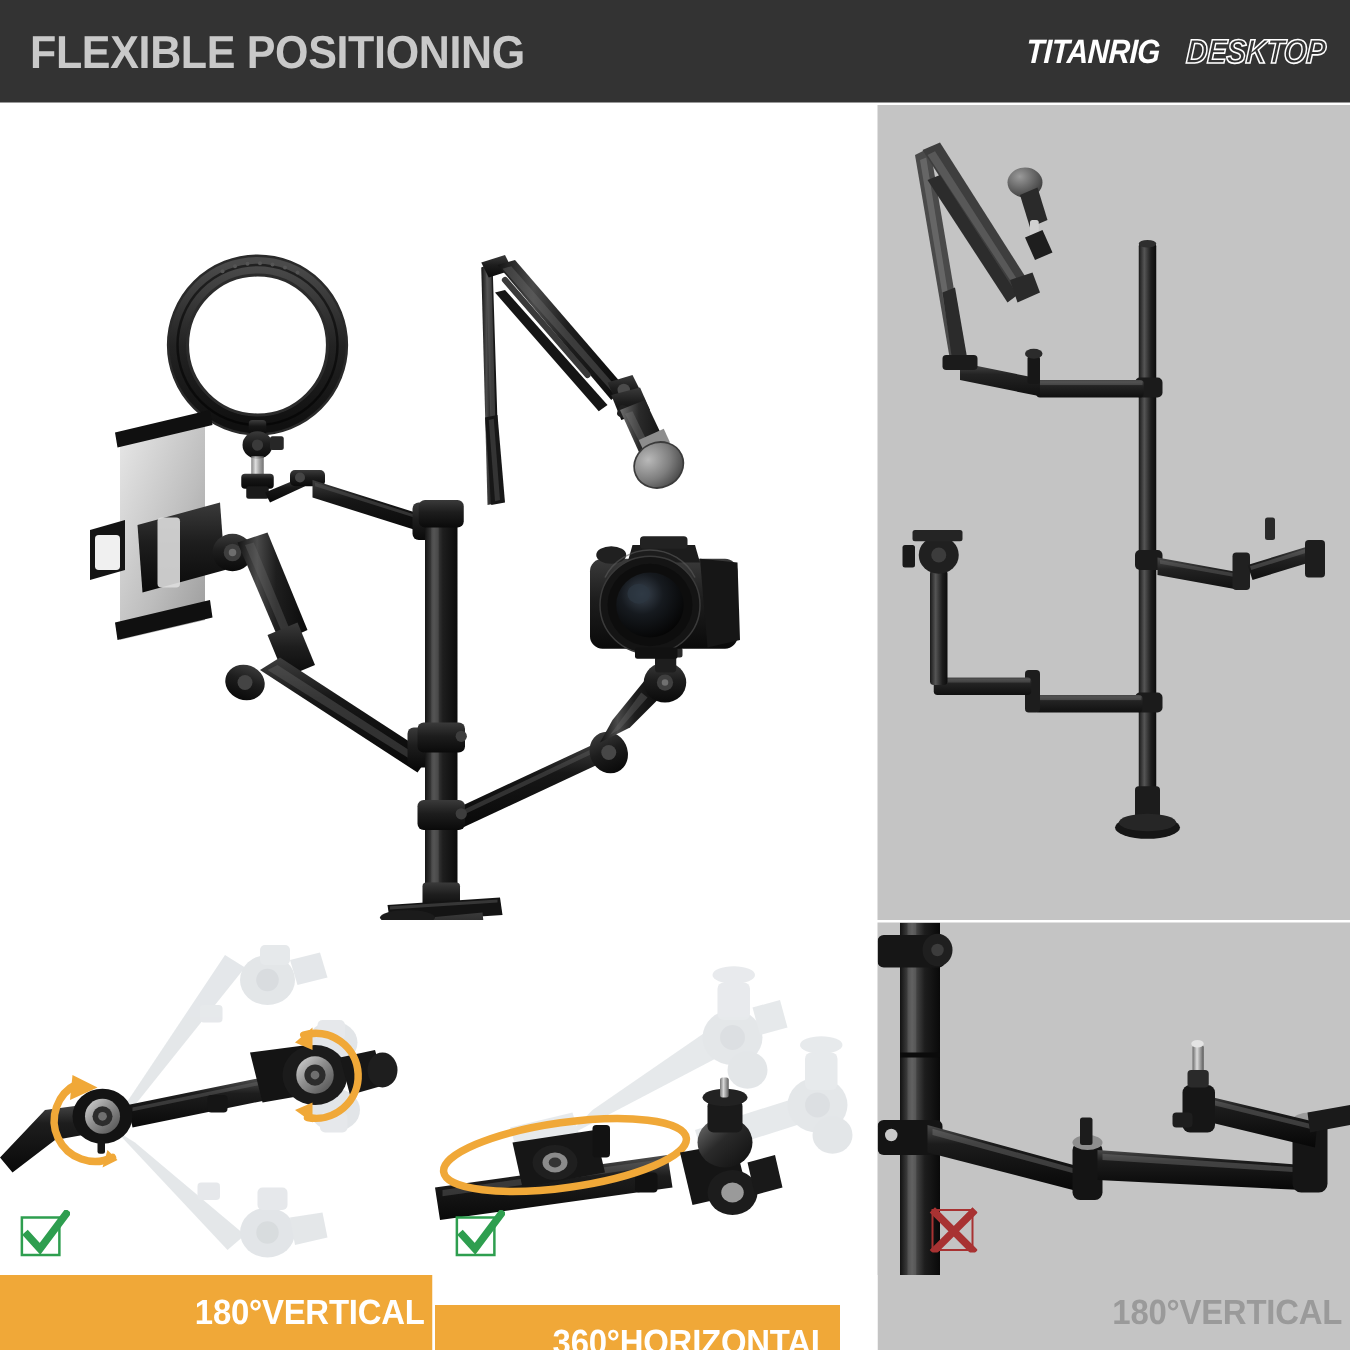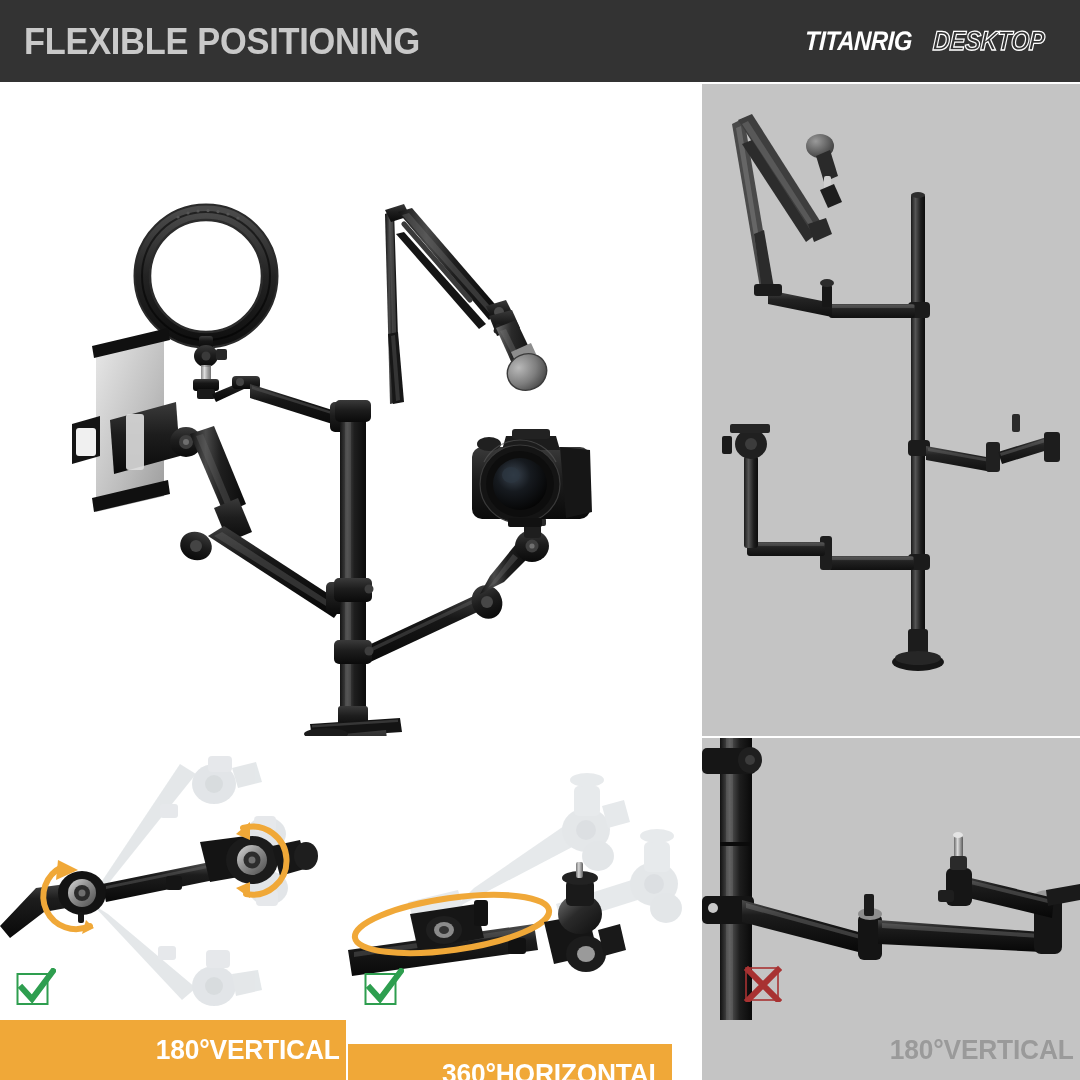--- a/index.html
+++ b/index.html
@@ -14,21 +14,21 @@
   }
   #page { position: relative; width: 1080px; height: 1080px; background: #ffffff; }
 
   
   .header {
     position: absolute; left: 0; top: 0;
     width: 1080px; height: 82px;
     background: #333333;
     display: flex; align-items: center; justify-content: space-between;
     box-sizing: border-box;
-    padding: 0 20px 0 24px;
+    padding: 0 4px 0 24px;
     gap: 20px;
   }
   .header-title {
     color: #c9c9c9;
     font-size: 37px;
     font-weight: 700;
     letter-spacing: -0.3px;
     transform: scaleX(0.93);
     transform-origin: left center;
     white-space: nowrap;

